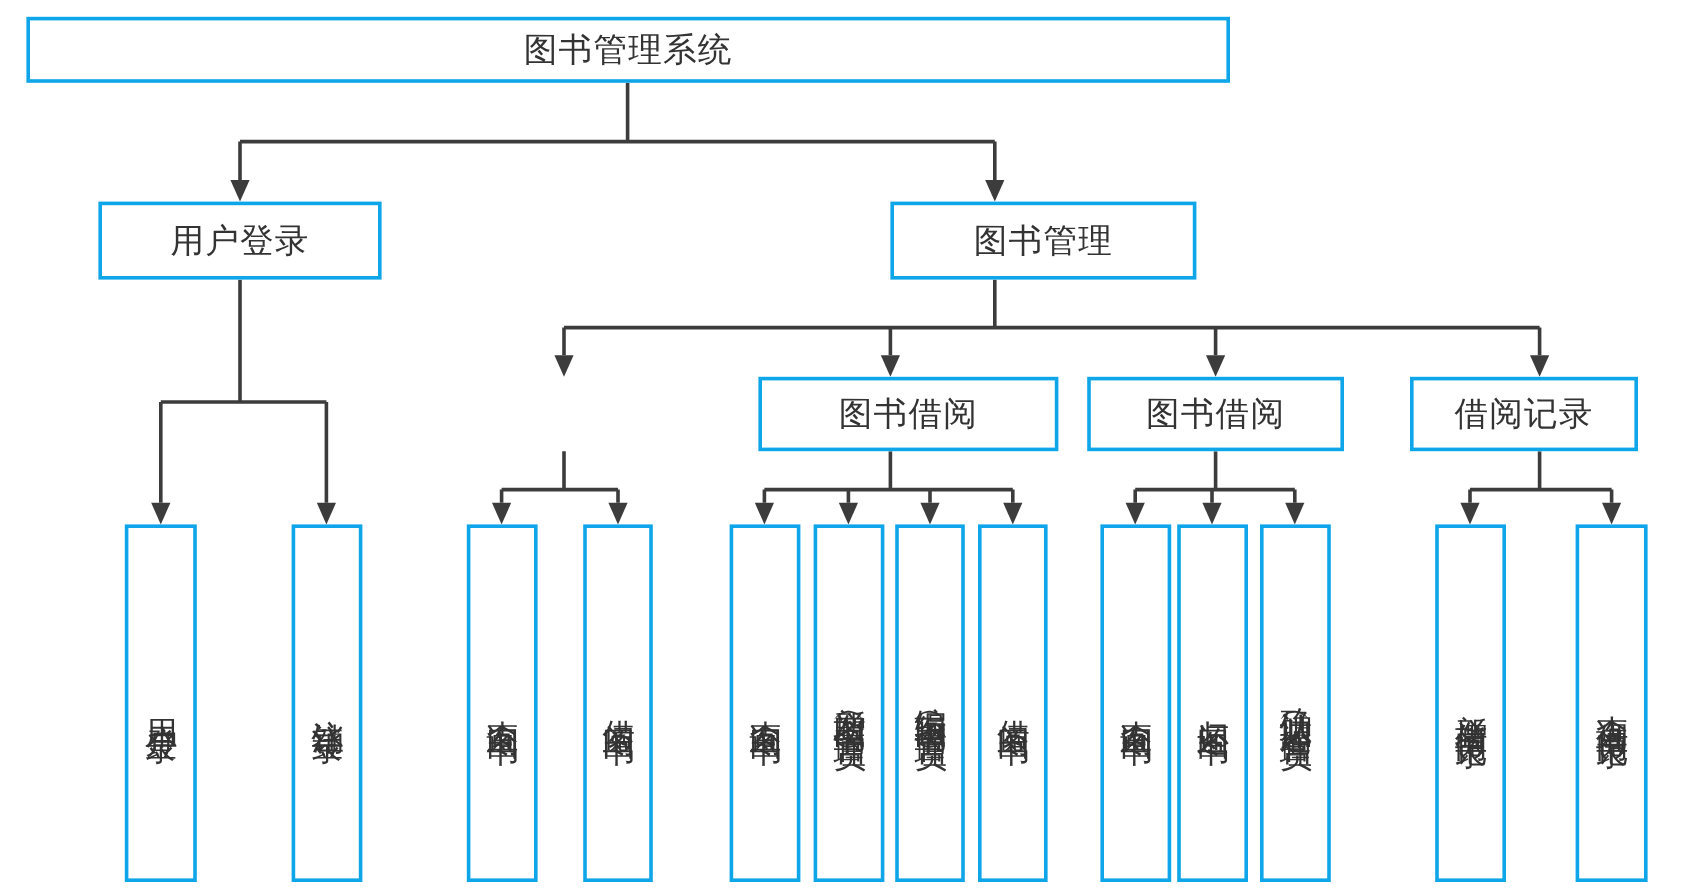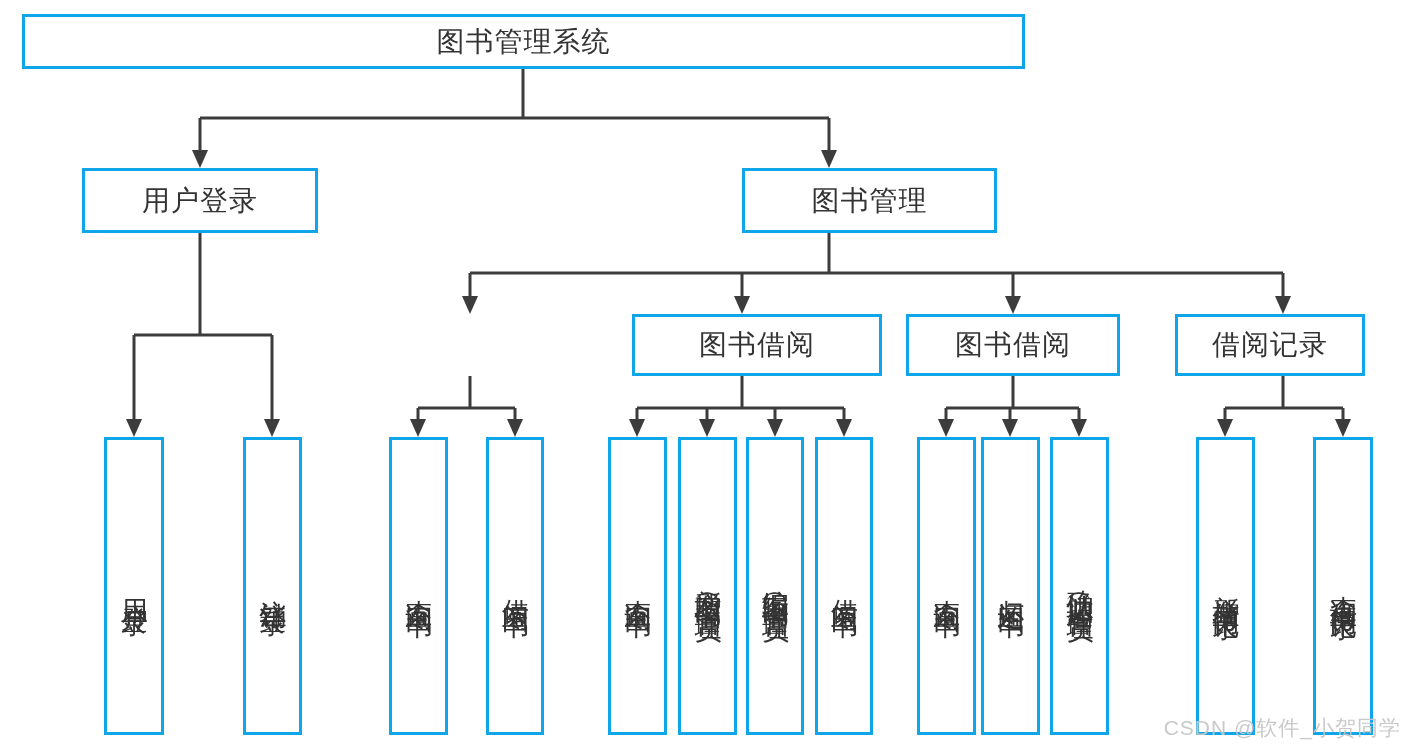--- a/index.html
+++ b/index.html
@@ -161,15 +161,14 @@
     <span>确认归还（管理员）</span>
   </div>
 
   <div class="node v" style="left:1196px; top:437px; width:59px; height:298px;">
     <span>新增借阅记录</span>
   </div>
   <div class="node v" style="left:1313px; top:437px; width:60px; height:298px;">
     <span>查询借阅记录</span>
   </div>
 
-  <div id="watermark">CSDN @软件_小贺同学</div>
 
 </div>
 
 </body></html>

